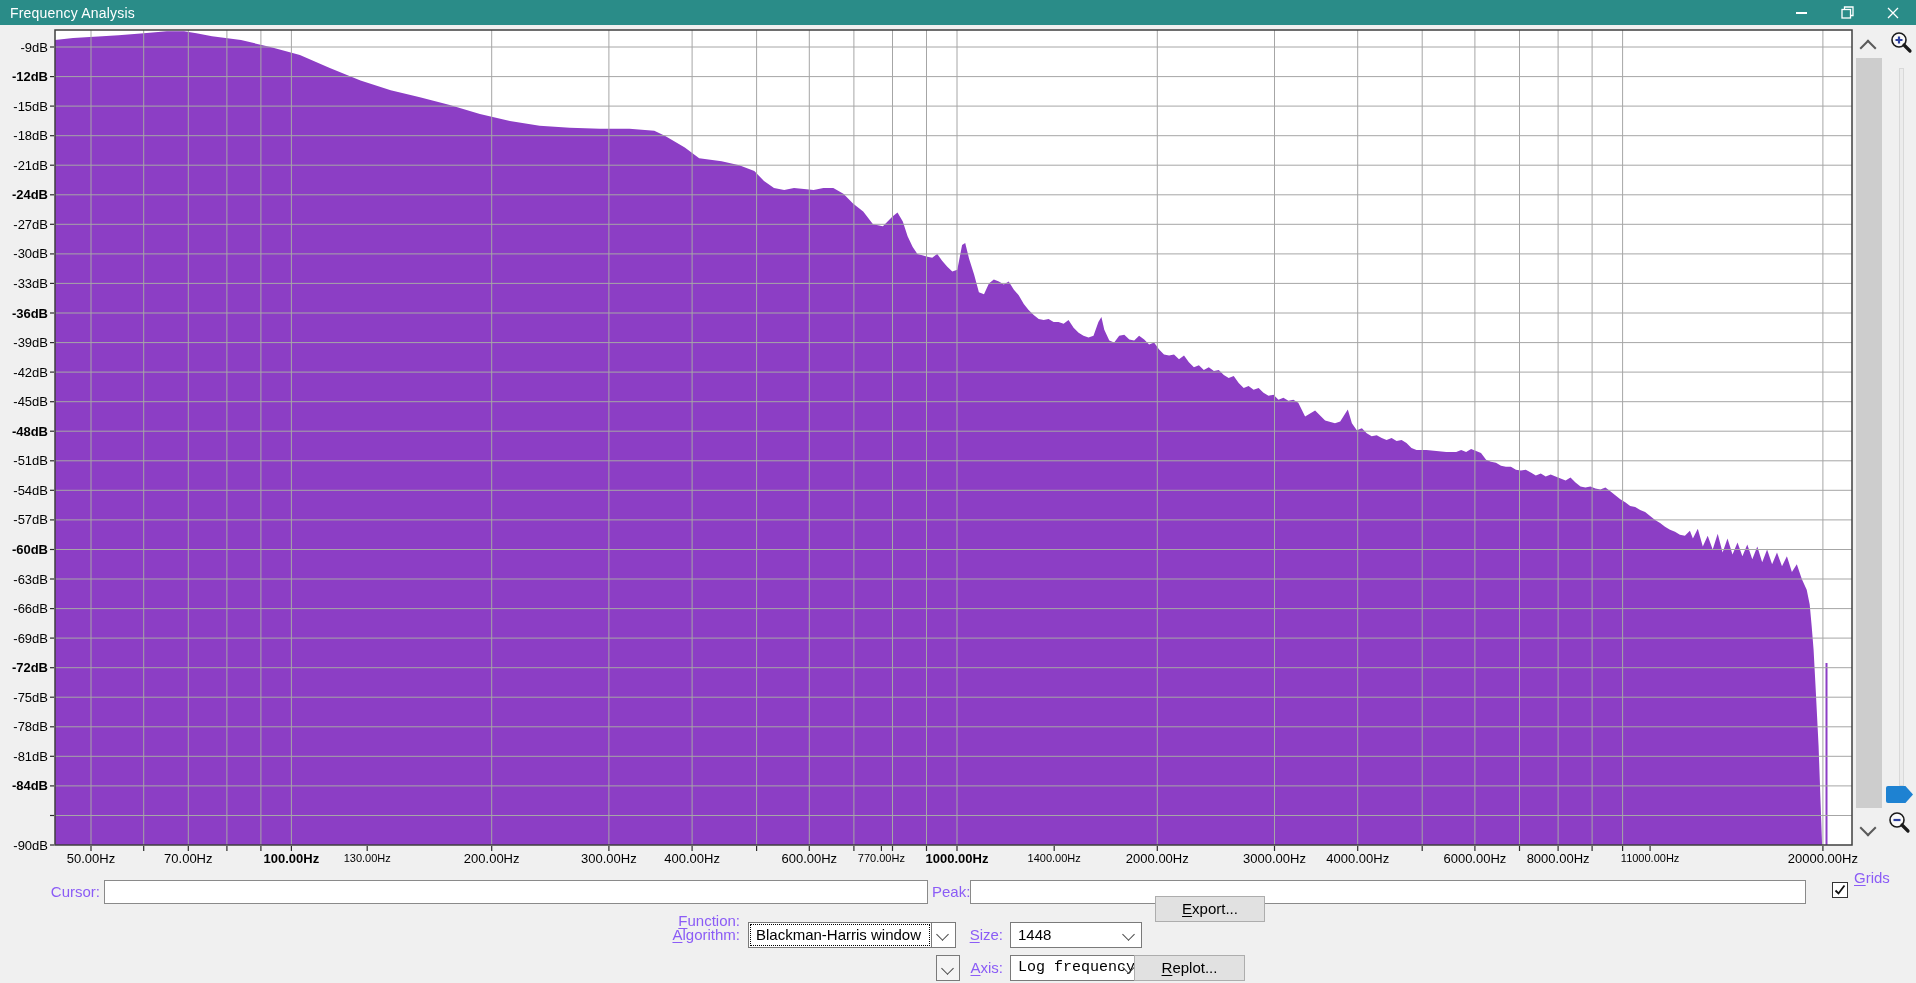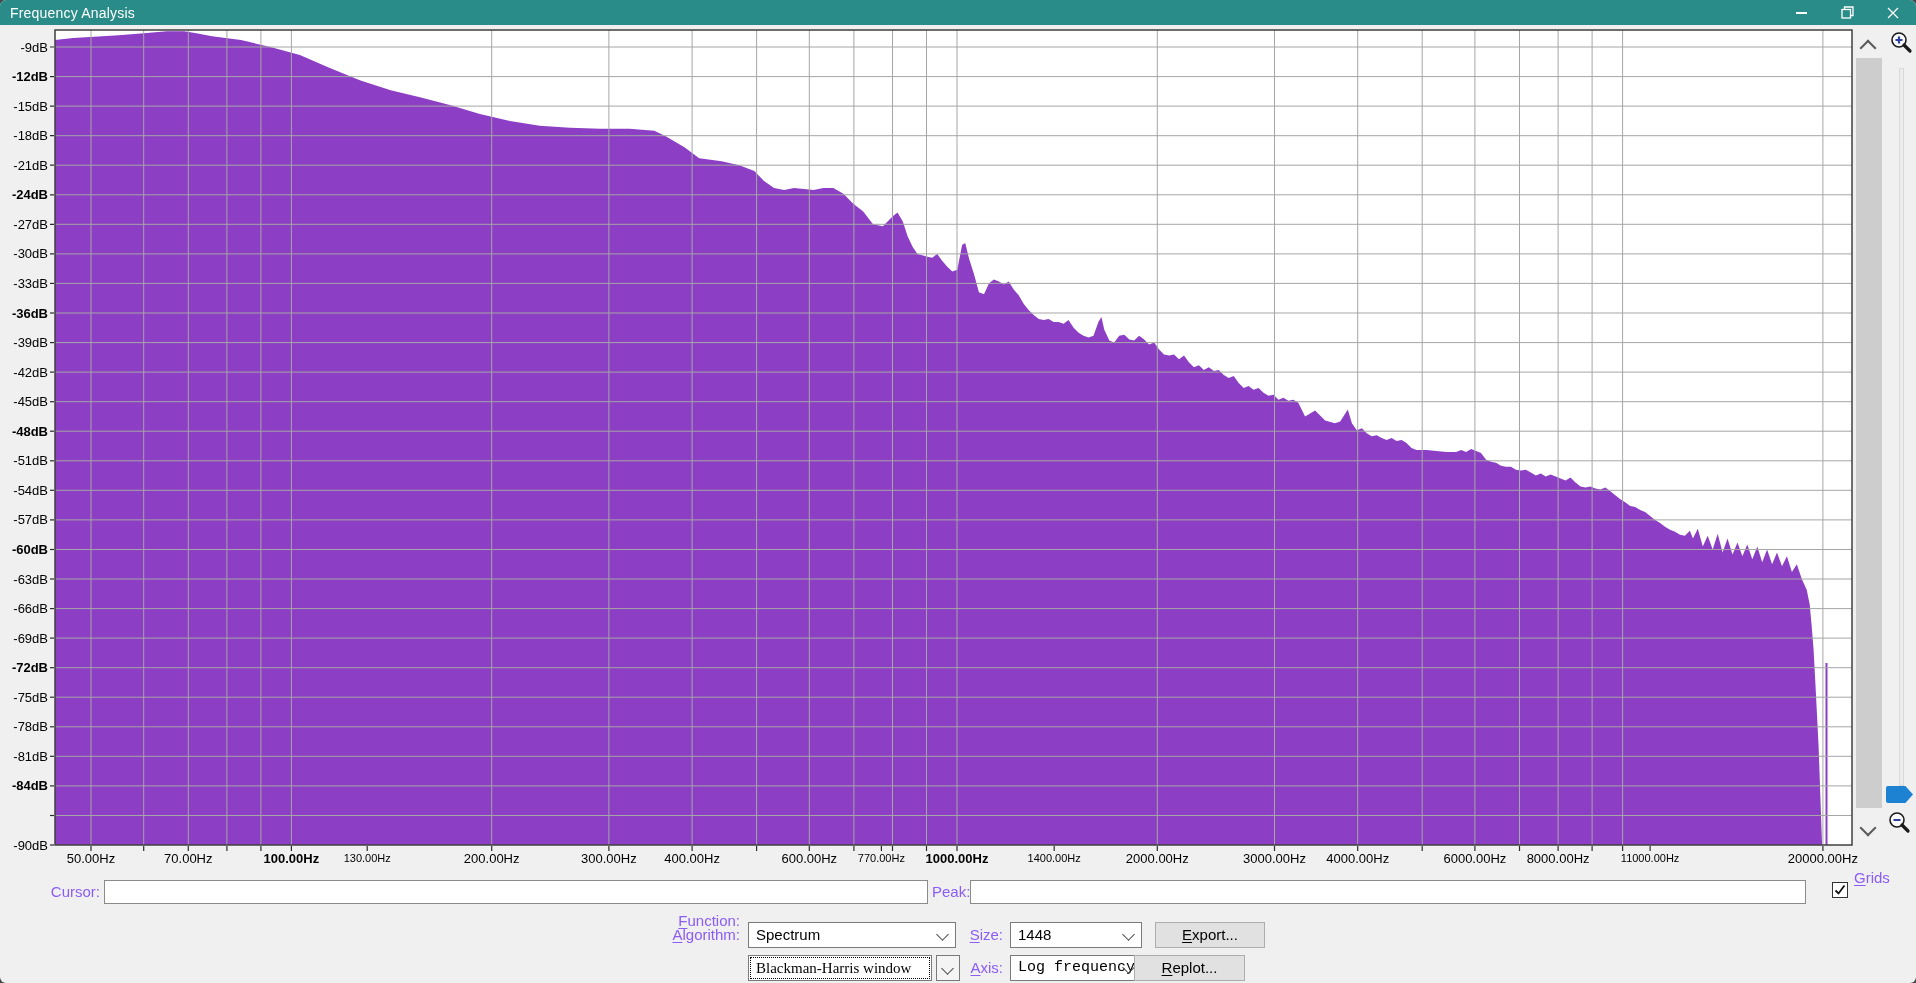--- a/index.html
+++ b/index.html
@@ -1,17 +1,17 @@
 <!DOCTYPE html>
 <html style="--c-title: #2a8c88; --c-blue: #1e82d2;"><head>
 <meta charset="utf-8">
 <style>
   html,body{margin:0;padding:0;background:#444;}
   #window{position:relative;width:1916px;height:983px;background:#f0f0f0;overflow:hidden;
-          font-family:"Liberation Sans",sans-serif;border-radius:6px;-webkit-font-smoothing:antialiased;}
+          font-family:"Liberation Sans",sans-serif;-webkit-font-smoothing:antialiased;}
   
   #titlebar{position:absolute;left:0;top:0;width:1916px;height:25px;background:var(--c-title,#2a8c88);
             display:flex;align-items:center;}
   #titlebar .title{color:#fff;font-size:14px;padding-left:10px;letter-spacing:.2px;}
   #winbtns{margin-left:auto;display:flex;height:25px;}
   .winbtn{width:46px;height:25px;display:flex;align-items:center;justify-content:center;cursor:default;}
   .mini-bar{width:11px;height:2px;background:#fff;}
   
   #plot-svg{position:absolute;left:0;top:0;}
   
@@ -270,24 +270,24 @@
   <div class="lbl right" style="left:620px;top:925px;width:120px;"><u>A</u>lgorithm:</div>
   <div class="combo" style="left:748px;top:922px;width:208px;">
     <span>Spectrum</span>
     <span class="chev"></span>
   </div>
   <div class="lbl right" style="left:960px;top:925px;width:43px;"><u>S</u>ize:</div>
   <div class="combo" style="left:1010px;top:922px;width:132px;">
     <span>1448</span>
     <span class="chev"></span>
   </div>
-  <div class="btn" style="left:1155px;top:922px;width:110px;"><u>E</u>xport...</div>
+  <div class="btn" style="left:1155px;top:896px;width:110px;"><u>E</u>xport...</div>
 
   <div class="lbl right" style="left:620px;top:911px;width:120px;"><u>F</u>unction:</div>
-  <div class="combo combo-focus" style="left:748px;top:955px;width:184px;padding-right:7px;font-family:Liberation Serif, serif;">
+  <div class="combo combo-focus" style="left:748px;top:922px;width:184px;padding-right:7px;">
     <span>Blackman-Harris window</span>
   </div>
   <div class="chevbox" style="left:936px;top:955px;">
     <span class="chev"></span>
   </div>
   <div class="lbl right" style="left:960px;top:958px;width:43px;"><u>A</u>xis:</div>
   <div class="combo" style="left:1010px;top:955px;width:132px;font-family:Liberation Mono, monospace;">
     <span>Log frequency</span>
     <span class="chev"></span>
   </div>

